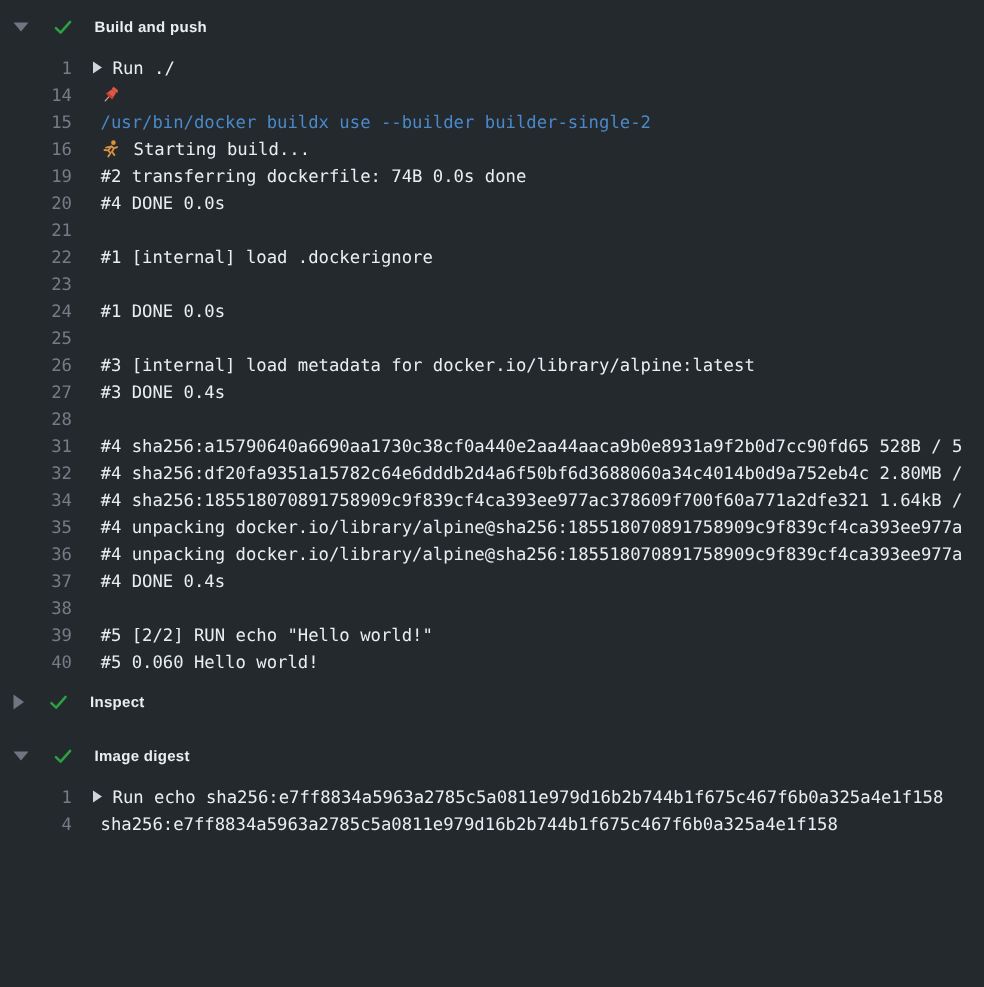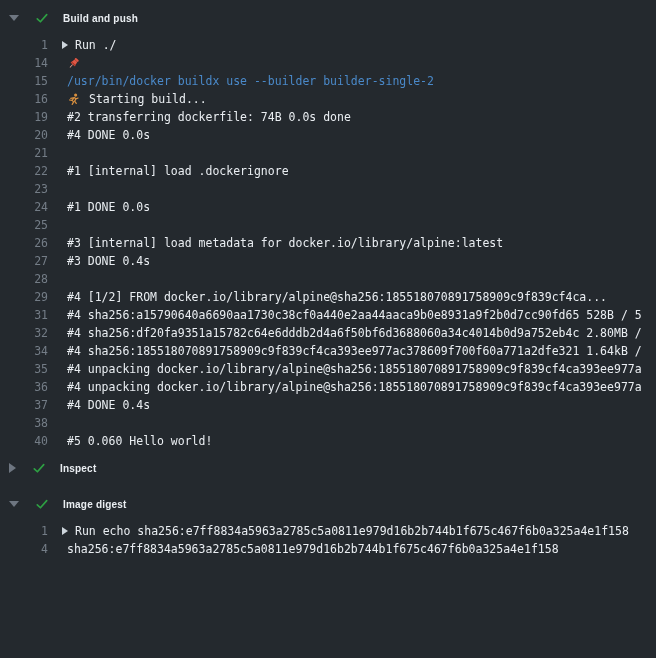--- a/index.html
+++ b/index.html
@@ -194,24 +194,20 @@
   <div class="log-line kind-output">
     <span class="line-num">27</span>
     <span class="line-text">#3 DONE 0.4s</span>
   </div>
 
   <div class="log-line kind-output">
     <span class="line-num">28</span>
     <span class="line-text"></span>
   </div>
 
-  <div class="log-line kind-output">
-    <span class="line-num">29</span>
-    <span class="line-text">#4 [1/2] FROM docker.io/library/alpine@sha256:185518070891758909c9f839cf4ca...</span>
-  </div>
 
 
   <div class="log-line kind-output">
     <span class="line-num">31</span>
     <span class="line-text">#4 sha256:a15790640a6690aa1730c38cf0a440e2aa44aaca9b0e8931a9f2b0d7cc90fd65 528B / 5</span>
   </div>
 
   <div class="log-line kind-output">
     <span class="line-num">32</span>
     <span class="line-text">#4 sha256:df20fa9351a15782c64e6dddb2d4a6f50bf6d3688060a34c4014b0d9a752eb4c 2.80MB /</span>
@@ -236,20 +232,24 @@
   <div class="log-line kind-output">
     <span class="line-num">37</span>
     <span class="line-text">#4 DONE 0.4s</span>
   </div>
 
   <div class="log-line kind-output">
     <span class="line-num">38</span>
     <span class="line-text"></span>
   </div>
 
+  <div class="log-line kind-output">
+    <span class="line-num">39</span>
+    <span class="line-text">#5 [2/2] RUN echo "Hello world!"</span>
+  </div>
 
   <div class="log-line kind-output">
     <span class="line-num">40</span>
     <span class="line-text">#5 0.060 Hello world!</span>
   </div>
 </div>
   </section>
 
   <section class="log-section">
     <div class="section-header">

